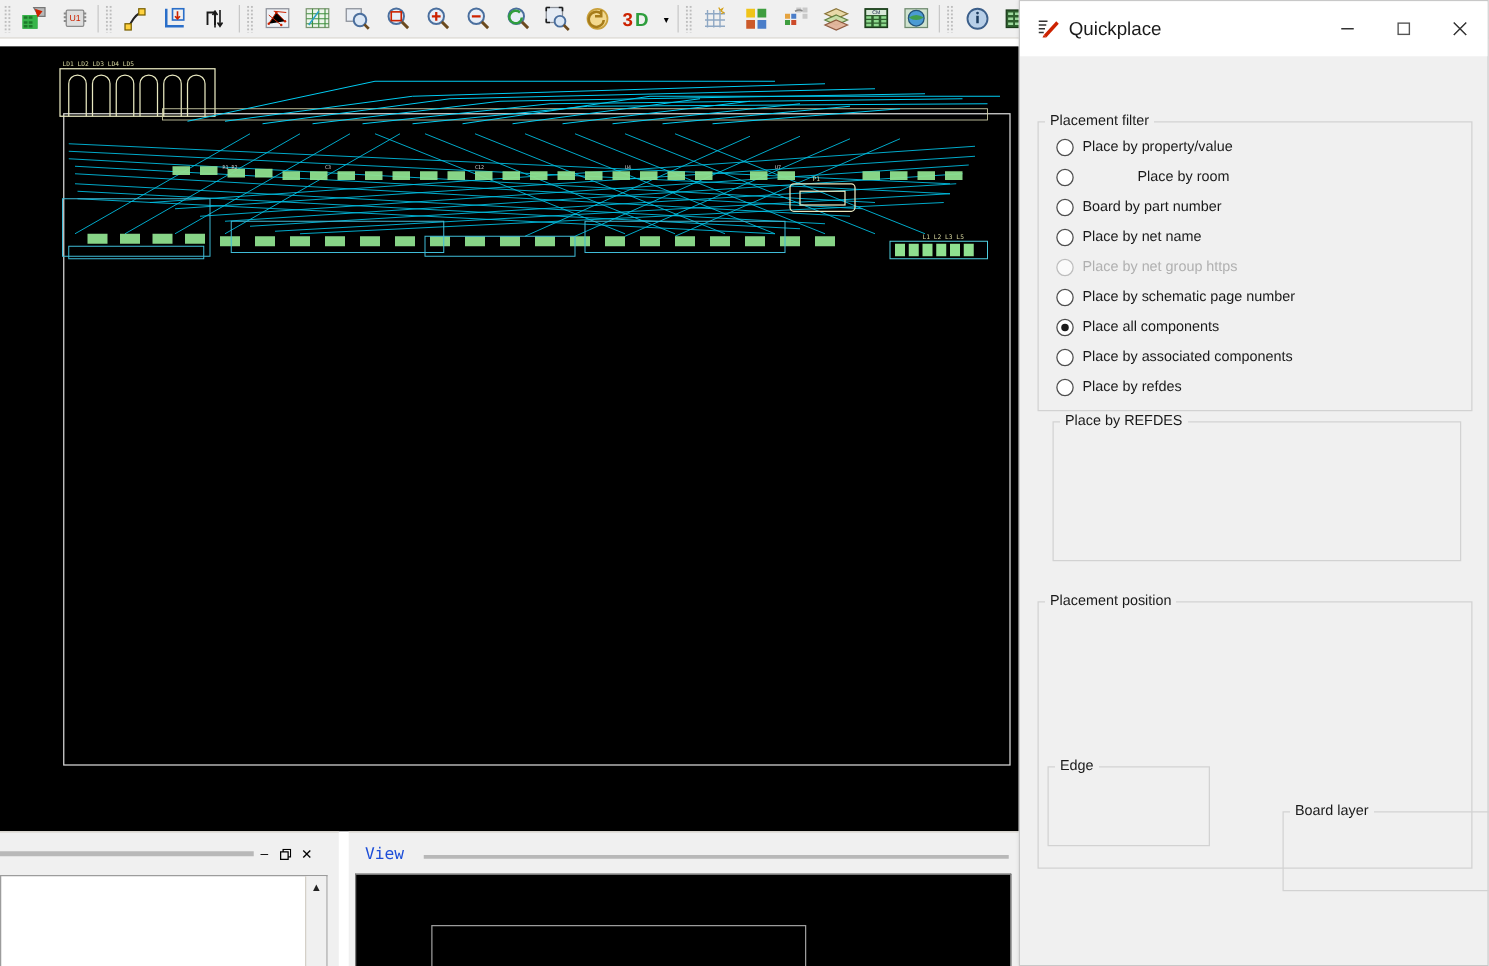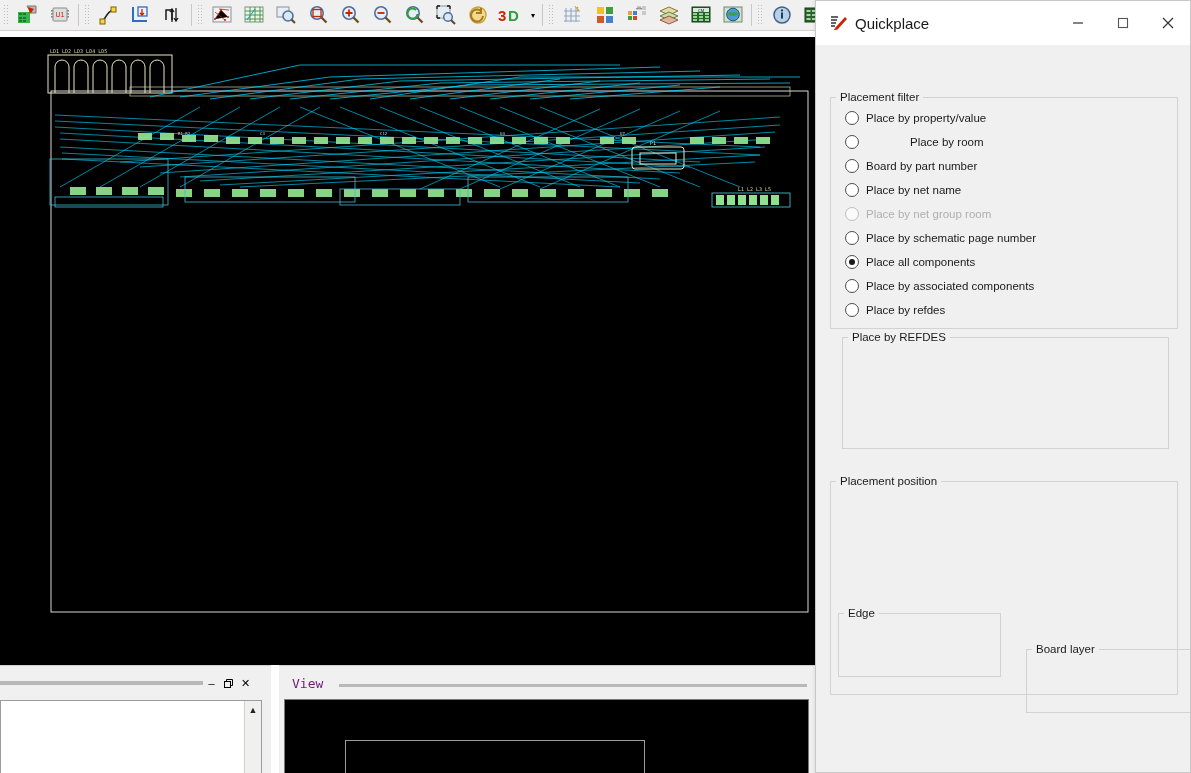--- a/index.html
+++ b/index.html
@@ -76,21 +76,21 @@
     display: flex; align-items: flex-start; justify-content: center;
   }
   .sub-scroll .arr { font-size: 9px; margin-top: 4px; color: #222; }
 
   .view-panel {
     position: absolute; left: 279px; top: 665px; width: 536px; height: 108px;
     background: #f0f0f0; border-top: 1px solid #d4d0c8;
   }
   .view-title {
     position: absolute; left: 13px; top: 10px;
-    font-family: "DejaVu Sans Mono", monospace; font-size: 13px; color: #701a75;
+    font-family: "DejaVu Sans Mono", monospace; font-size: 13px; color: #1d4ed8;
   }
   .view-title-rule {
     position: absolute; left: 60px; top: 18px; right: 8px; height: 3px;
     background: #b8b8b8;
   }
   .view-canvas {
     position: absolute; left: 5px; top: 33px; width: 525px; height: 75px;
     background: #000000; border: 1px solid #7a7a7a; border-bottom: none;
   }
   .view-mini-rect {
@@ -684,21 +684,21 @@
         <span class="lbl">Board by part number</span>
       </div>
 
       <div class="radio" style="left:29px; top:138px;">
         <span class="dot"></span>
         <span class="lbl">Place by net name</span>
       </div>
 
       <div class="radio disabled" style="left:29px; top:162px;">
         <span class="dot"></span>
-        <span class="lbl">Place by net group room</span>
+        <span class="lbl">Place by net group https</span>
       </div>
 
       <div class="radio" style="left:29px; top:186px;">
         <span class="dot"></span>
         <span class="lbl">Place by schematic page number</span>
       </div>
 
       <div class="radio checked" style="left:29px; top:210px;">
         <span class="dot"></span>
         <span class="lbl">Place all components</span>
@@ -715,21 +715,21 @@
       </div>
 
       <fieldset class="group" style="left:26px; top:286px; width:327px; height:118px;">
         <legend>Place by REFDES</legend>
       </fieldset>
 
       <fieldset class="group" style="left:14px; top:430px; width:348px; height:220px;">
         <legend>Placement position</legend>
       </fieldset>
 
-      <fieldset class="group" style="left:22px; top:562px; width:163px; height:70px;">
+      <fieldset class="group" style="left:22px; top:562px; width:130px; height:70px;">
         <legend>Edge</legend>
       </fieldset>
 
       <fieldset class="group" style="left:210px; top:562px; width:171px; height:70px;margin-top:36px;">
         <legend>Board layer</legend>
       </fieldset>
 
     </div>
   </div>
 

